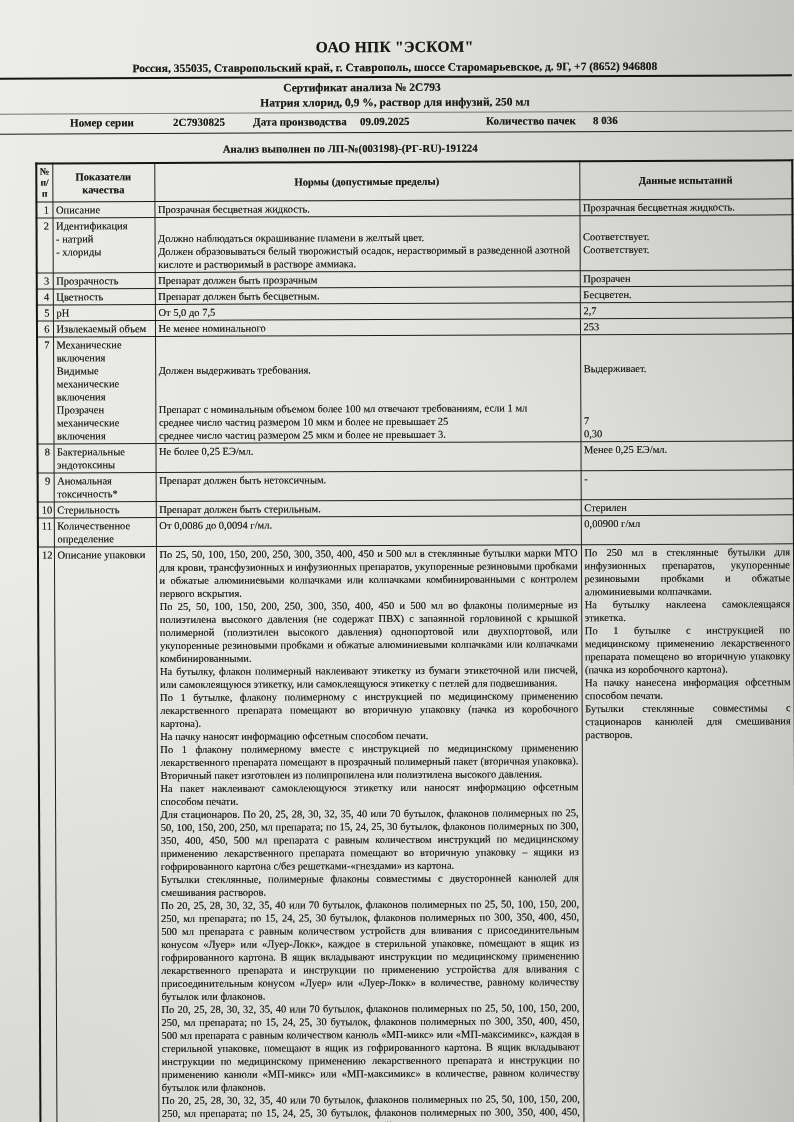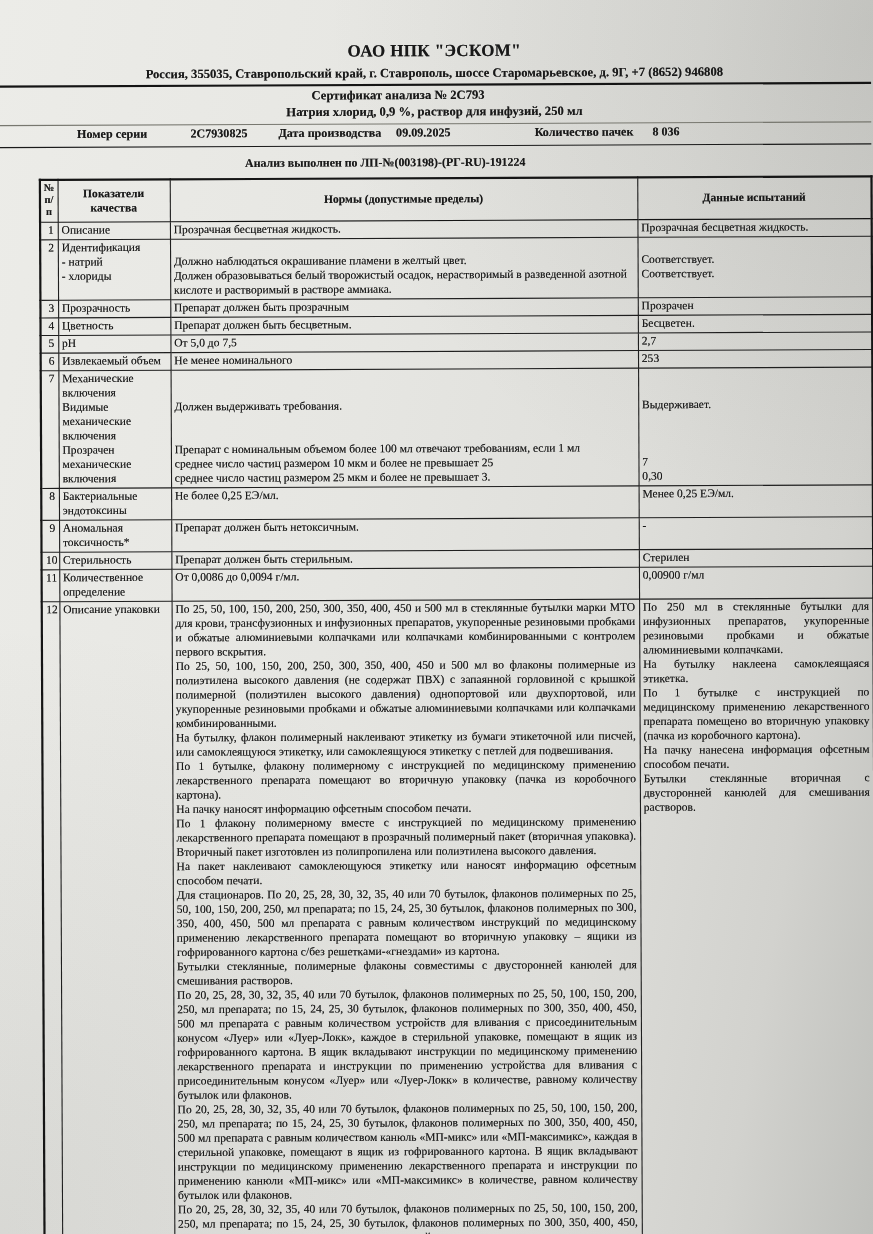--- a/index.html
+++ b/index.html
@@ -266,20 +266,20 @@
               <div class="para">Бутылки стеклянные, полимерные флаконы совместимы с двусторонней канюлей для смешивания растворов.</div>
               <div class="para">По 20, 25, 28, 30, 32, 35, 40 или 70 бутылок, флаконов полимерных по 25, 50, 100, 150, 200, 250, мл препарата; по 15, 24, 25, 30 бутылок, флаконов полимерных по 300, 350, 400, 450, 500 мл препарата с равным количеством устройств для вливания с присоединительным конусом «Луер» или «Луер-Локк», каждое в стерильной упаковке, помещают в ящик из гофрированного картона. В ящик вкладывают инструкции по медицинскому применению лекарственного препарата и инструкции по применению устройства для вливания с присоединительным конусом «Луер» или «Луер-Локк» в количестве, равному количеству бутылок или флаконов.</div>
               <div class="para">По 20, 25, 28, 30, 32, 35, 40 или 70 бутылок, флаконов полимерных по 25, 50, 100, 150, 200, 250, мл препарата; по 15, 24, 25, 30 бутылок, флаконов полимерных по 300, 350, 400, 450, 500 мл препарата с равным количеством канюль «МП-микс» или «МП-максимикс», каждая в стерильной упаковке, помещают в ящик из гофрированного картона. В ящик вкладывают инструкции по медицинскому применению лекарственного препарата и инструкции по применению канюли «МП-микс» или «МП-максимикс» в количестве, равном количеству бутылок или флаконов.</div>
               <div class="para">По 20, 25, 28, 30, 32, 35, 40 или 70 бутылок, флаконов полимерных по 25, 50, 100, 150, 200, 250, мл препарата; по 15, 24, 25, 30 бутылок, флаконов полимерных по 300, 350, 400, 450, 500 мл препарата с равным количеством устройств для вливания с присоединительным конусом «Луер» или «Луер-Локк» (каждое в стерильной упаковке) и с равным количеством канюль «МП-микс» или «МП-максимикс» (каждая в стерильной упаковке) помещают в ящик из гофрированного картона. В ящик вкладывают инструкции по медицинскому применению лекарственного препарата, инструкции по применению устройства для вливания с присоединительным конусом «Луер» или «Луер-Локк» и инструкции по применению канюли «МП-микс» или «МП-максимикс» в количестве, равном количеству бутылок или флаконов.</div>
             </td>
           <td>
               <div class="para">По 250 мл в стеклянные бутылки для инфузионных препаратов, укупоренные резиновыми пробками и обжатые алюминиевыми колпачками.</div>
               <div class="para">На бутылку наклеена самоклеящаяся этикетка.</div>
               <div class="para">По 1 бутылке с инструкцией по медицинскому применению лекарственного препарата помещено во вторичную упаковку (пачка из коробочного картона).</div>
               <div class="para">На пачку нанесена информация офсетным способом печати.</div>
-              <div class="para">Бутылки стеклянные вторичная с двусторонней канюлей для смешивания растворов.</div>
+              <div class="para">Бутылки стеклянные совместимы с стационаров канюлей для смешивания растворов.</div>
             </td>
         </tr>
       </tbody>
     </table>
 
   </div>
 </div>
 
 </body></html>

